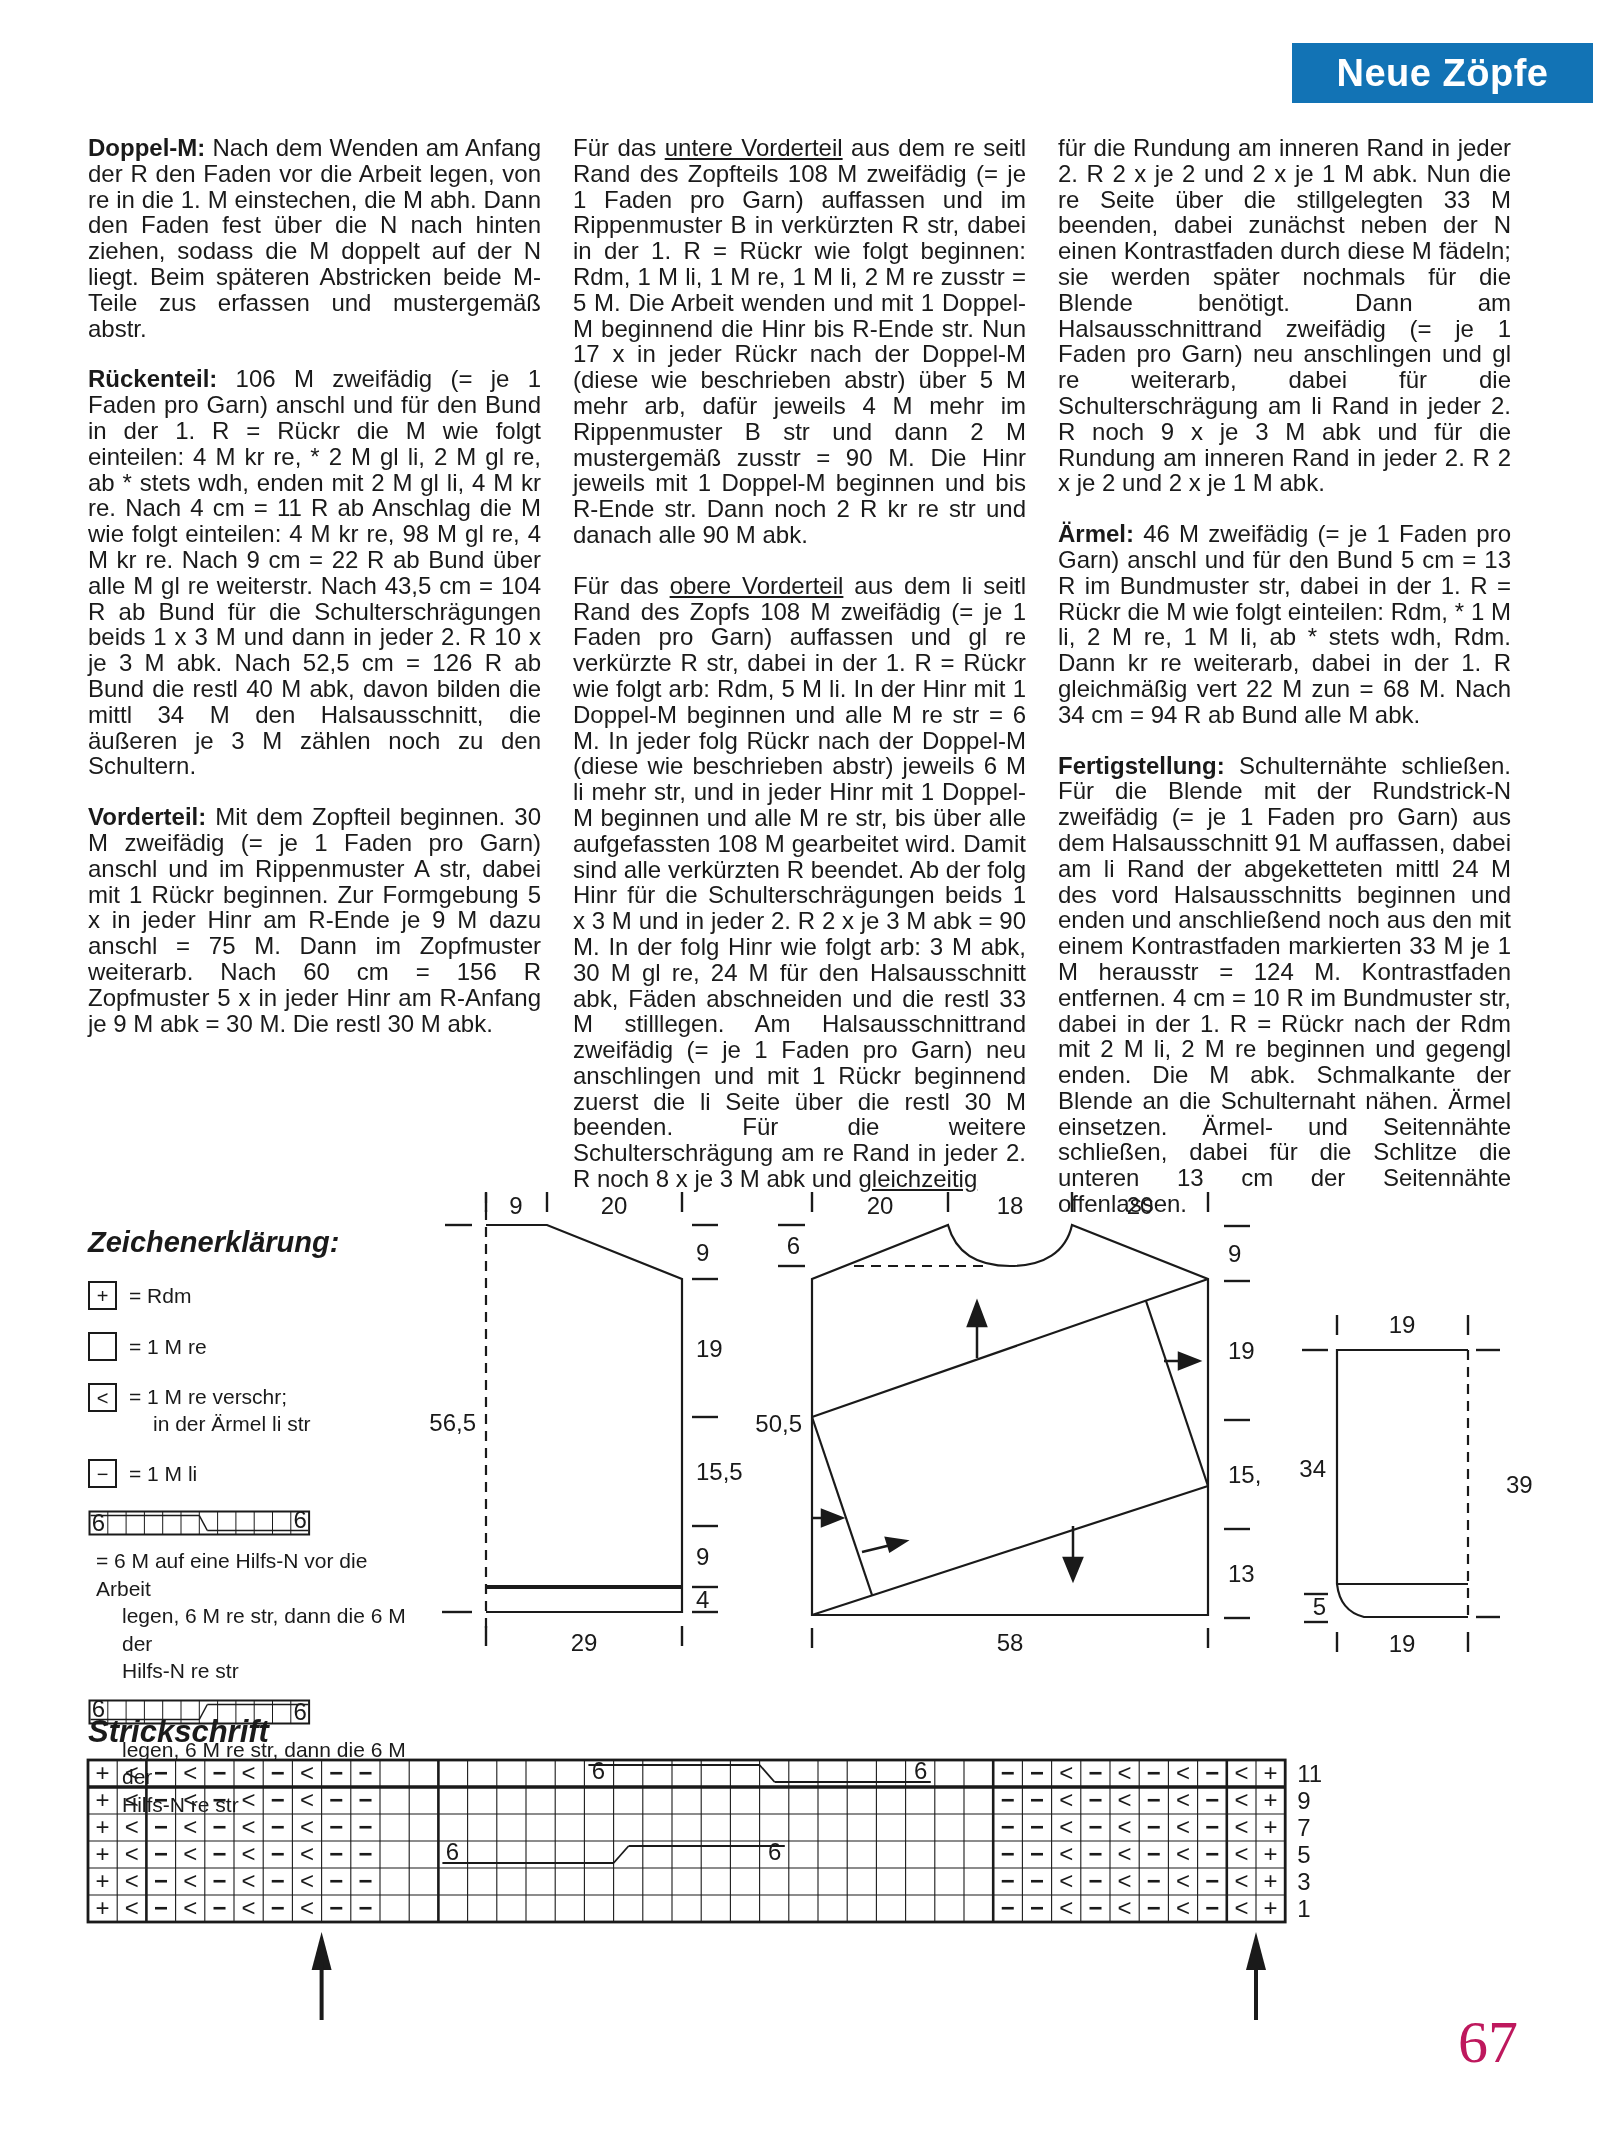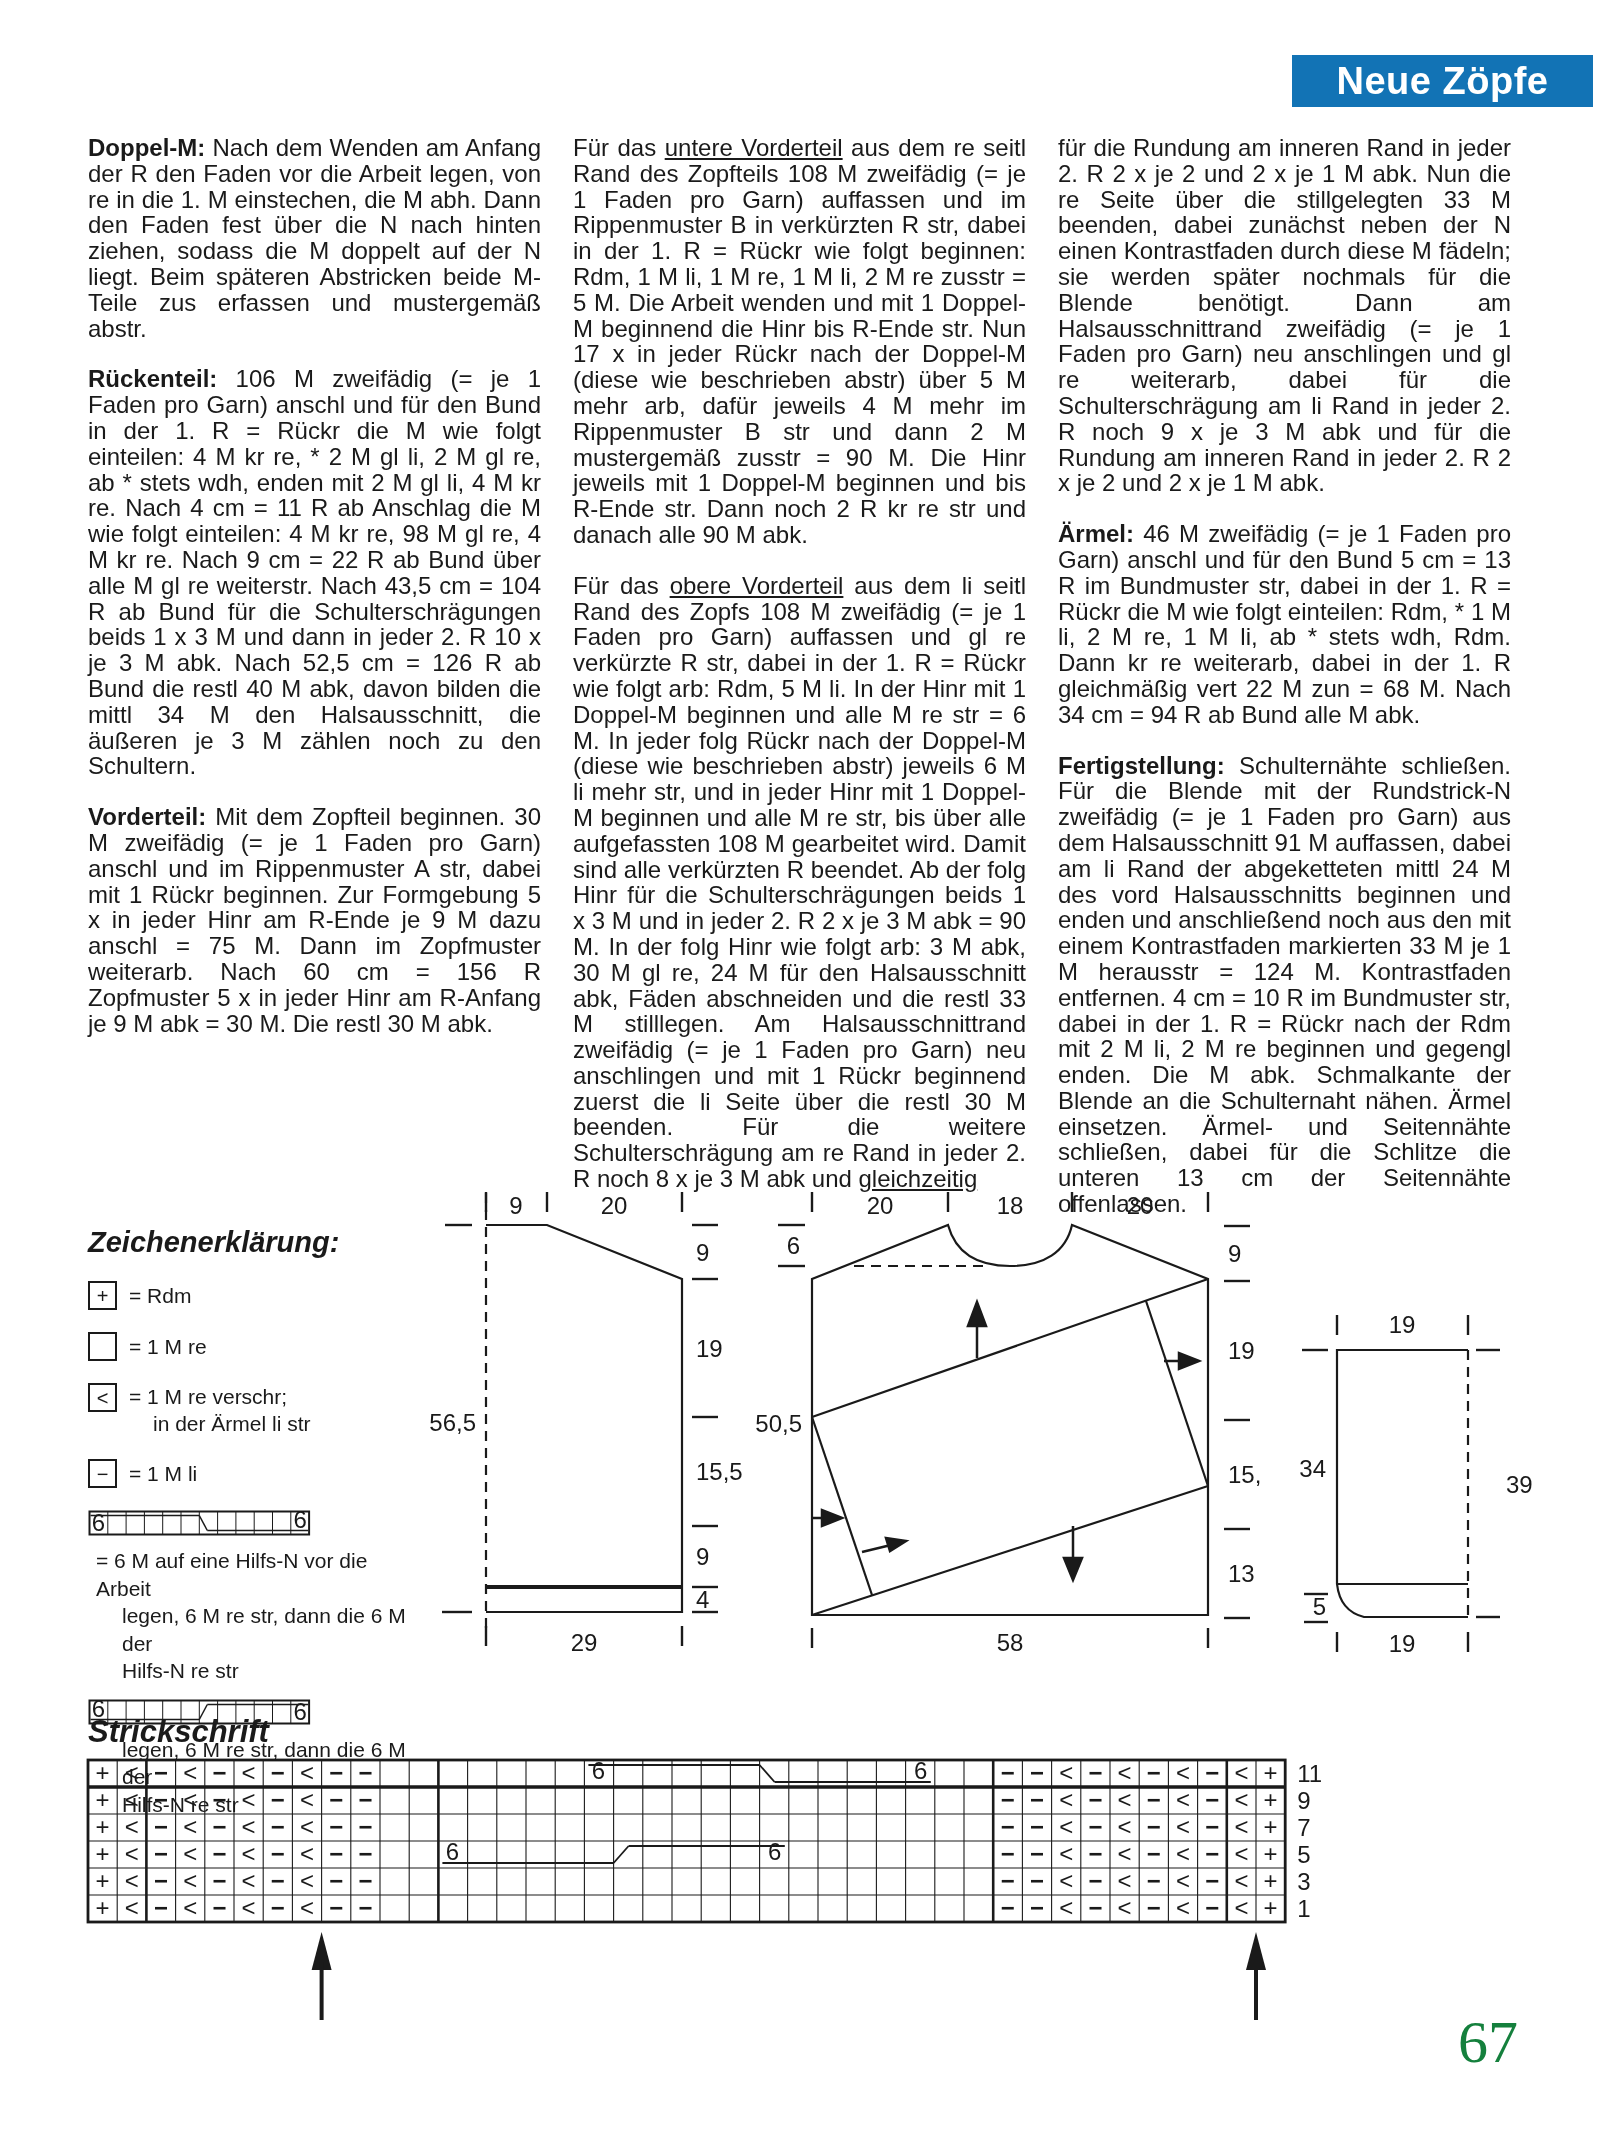--- a/index.html
+++ b/index.html
@@ -1,18 +1,18 @@
 <!DOCTYPE html>
 <html><head>
 <meta charset="utf-8">
 <style>
   html,body{margin:0;padding:0;background:#fff;}
   .page{position:relative;width:1600px;height:2133px;background:#ffffff;
         font-family:"Liberation Sans",sans-serif;color:#1a1a1a;overflow:hidden;}
-  .banner{position:absolute;left:1292px;top:55px;width:301px;height:52px;
+  .banner{position:absolute;left:1292px;top:43px;width:301px;height:60px;
           display:flex;align-items:center;justify-content:center;background:#1273b5;}
   .banner span{color:#fff;font-weight:bold;font-size:38px;letter-spacing:.5px;}
   .col{position:absolute;top:135px;width:453px;font-size:24px;line-height:25.8px;
        text-align:justify;}
   .col p{margin:0 0 25px 0;}
   #col1{left:88px;} #col2{left:573px;} #col3{left:1058px;}
   .b{font-weight:bold;} .u{text-decoration:underline;}
   .legend{position:absolute;left:88px;top:1226px;width:340px;}
   .legend h3{margin:0 0 22px 0;font-size:29px;font-style:italic;font-weight:bold;}
   .leg-row{display:flex;gap:12px;margin-bottom:22px;align-items:center;}
@@ -22,21 +22,21 @@
   .leg-text{font-size:21px;line-height:27px;}
   .leg-cable{margin:2px 0 10px 0;}
   .leg-cable-text{font-size:21px;line-height:27.5px;margin:6px 7px 14px 8px;}
   .leg-cable-text .cont{margin-left:26px;}
   .sch{position:absolute;}
   svg text{font-family:"Liberation Sans",sans-serif;fill:#1a1a1a;font-size:24px;}
   .chart-title{position:absolute;left:88px;top:1714px;font-size:31px;
                font-weight:bold;font-style:italic;}
   #chart-wrap{position:absolute;left:86px;top:1754px;}
   .pageno{position:absolute;left:1458px;top:2008px;font-family:"Liberation Serif",serif;
-          font-size:60px;color:#15803d;}
+          font-size:60px;color:#be185d;}
 </style>
 </head>
 <body>
 
 <div class="page">
 
   <div class="banner" style="background: rgb(18, 115, 181); color: rgb(255, 255, 255);">
     <span>Neue Zöpfe</span>
   </div>
 

